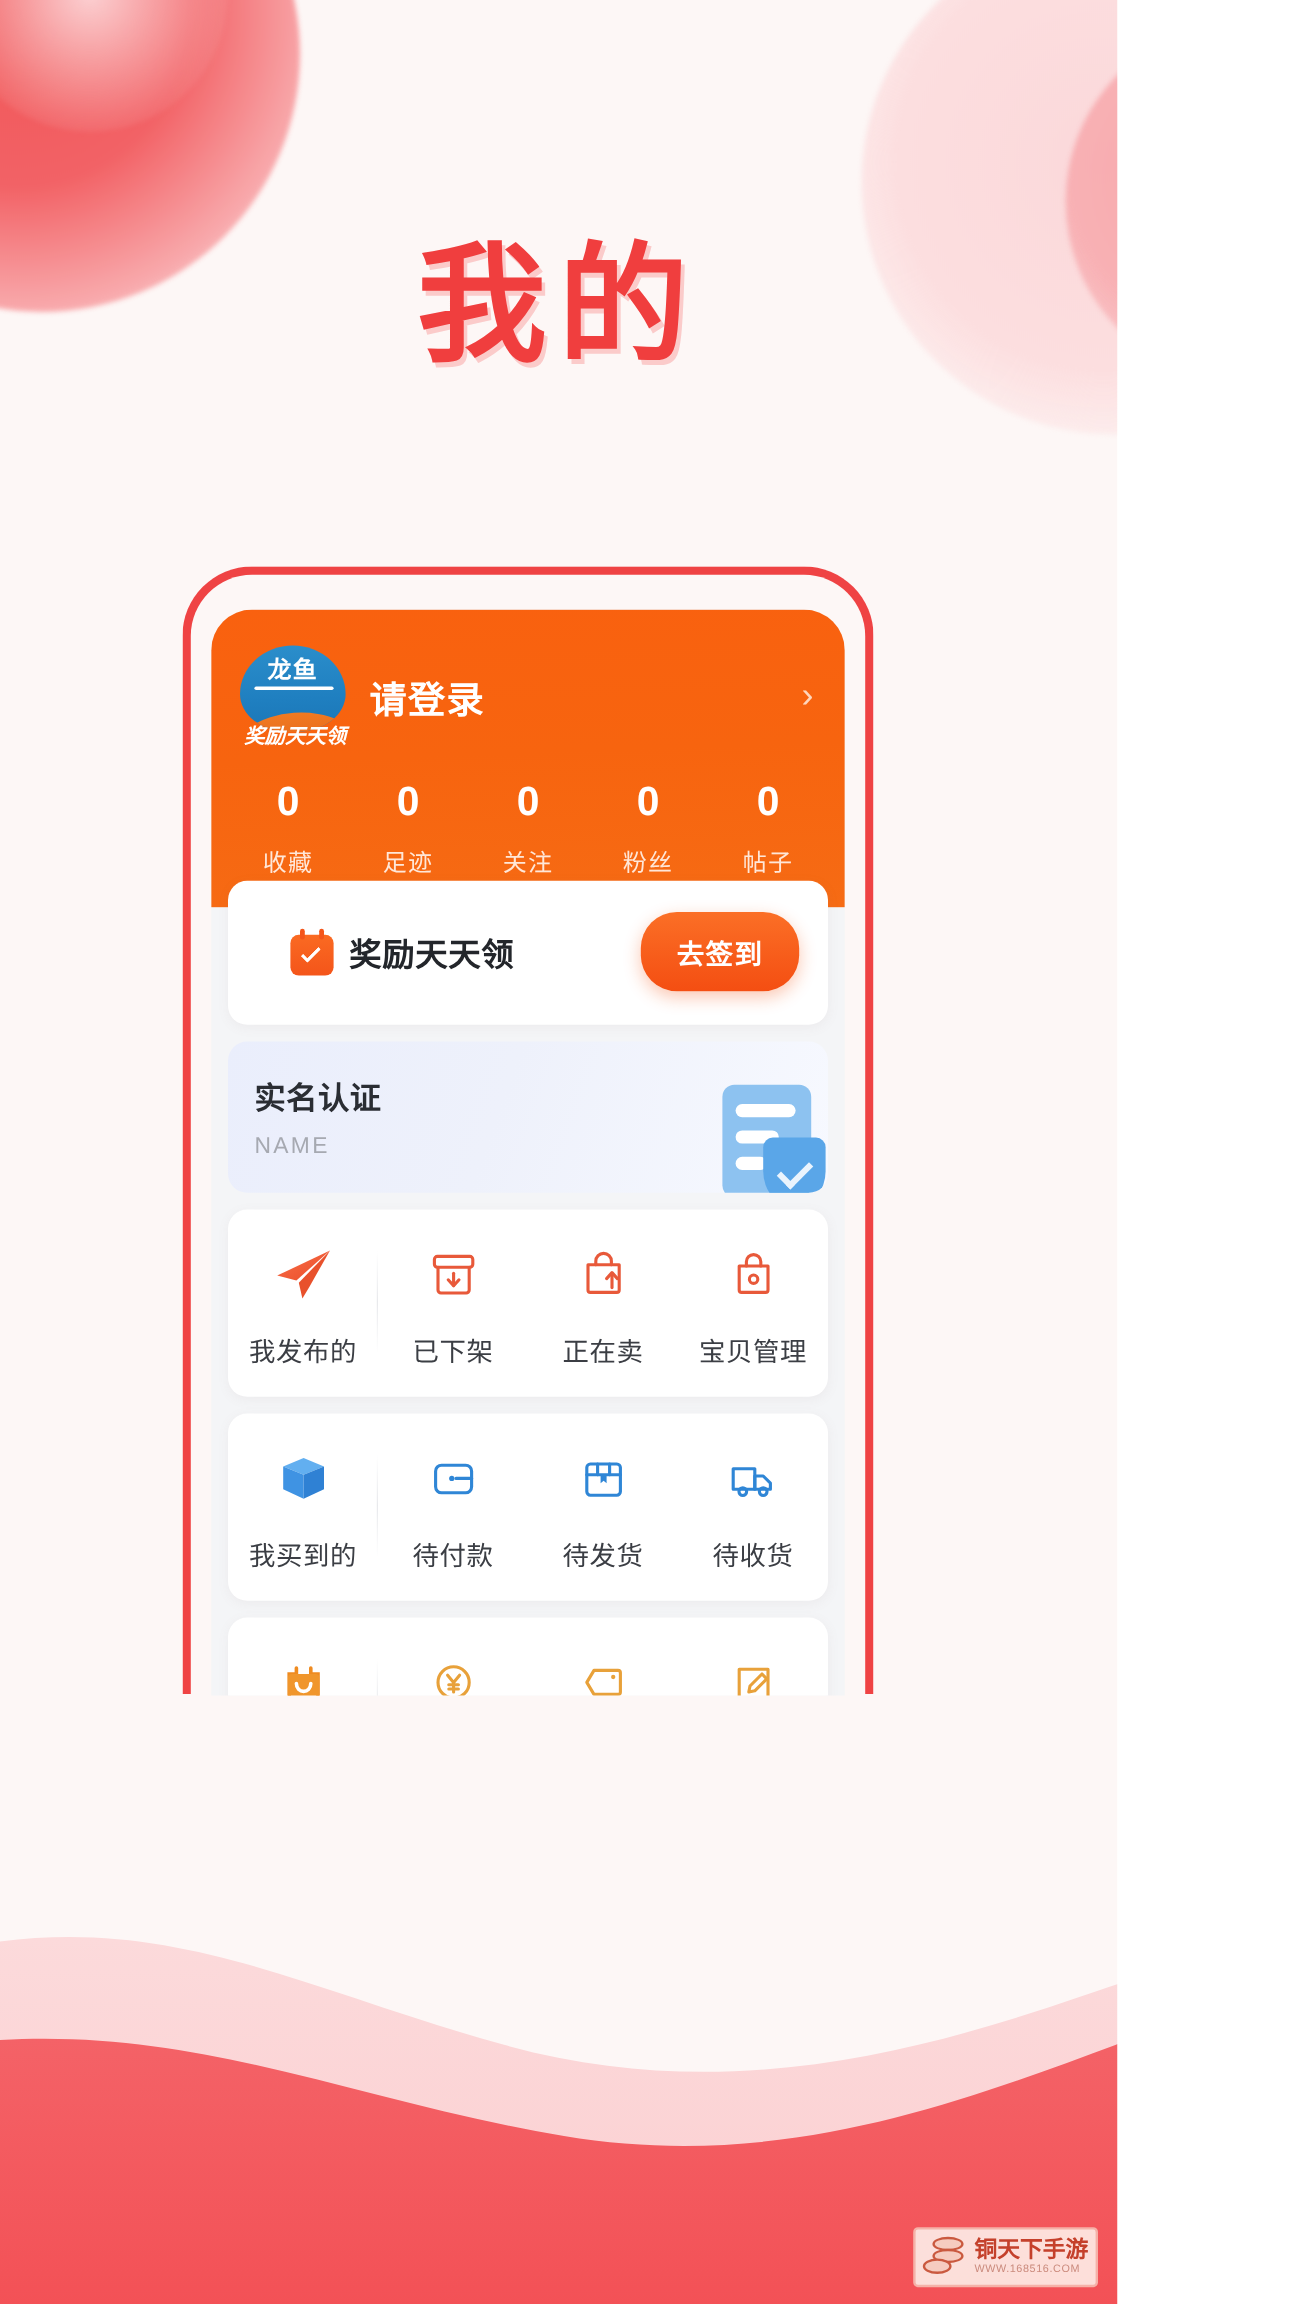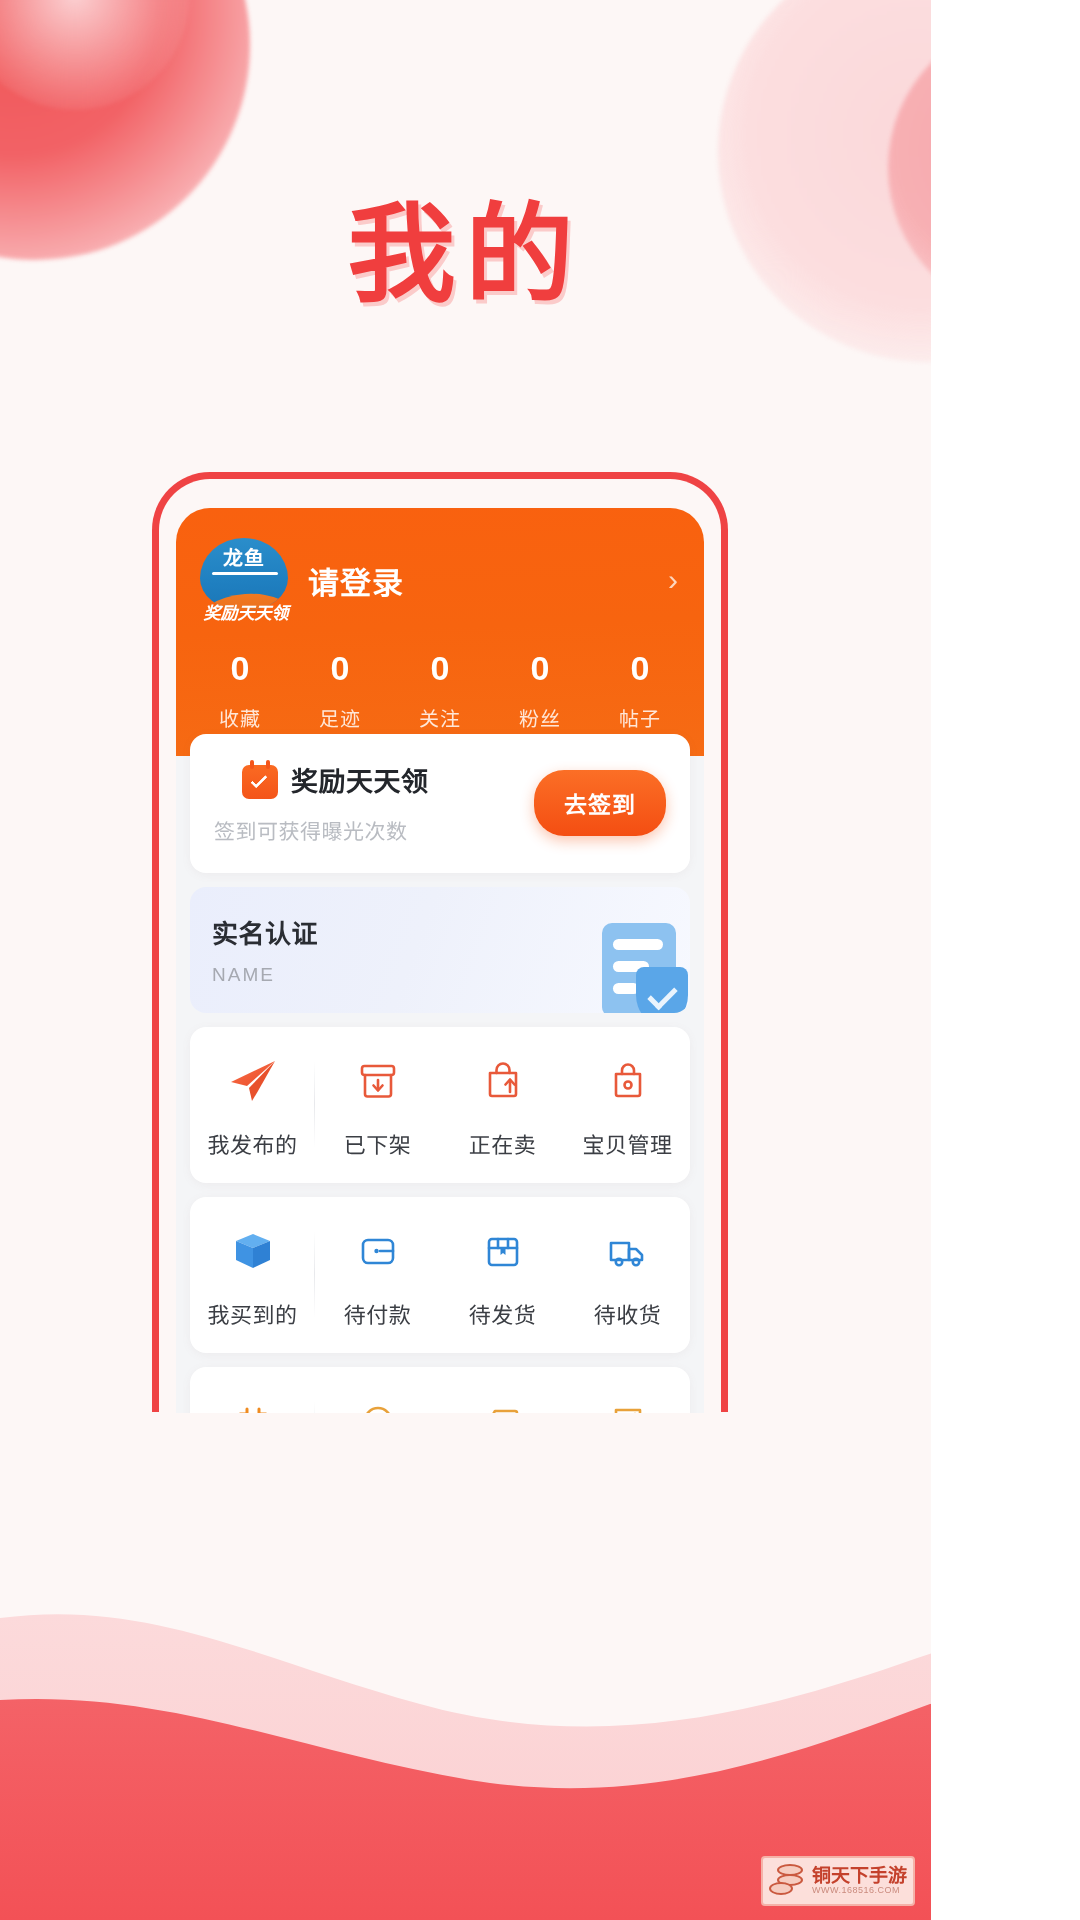--- a/index.html
+++ b/index.html
@@ -406,21 +406,20 @@
     <div class="sheet">
 
       <div class="card signin">
         <div class="signin-left">
           <div class="signin-title-row">
             <div class="cal-icon">
               <div class="cal-check"></div>
             </div>
             <div class="signin-title">奖励天天领</div>
           </div>
-          <div class="signin-sub">签到可获得曝光次数</div>
         </div>
         <button class="signin-btn">去签到</button>
       </div>
 
       <div class="promo-row">
         <div class="promo promo-name">
           <div class="promo-title">实名认证</div>
           <div class="promo-sub">NAME</div>
           <div class="doc-art">
             <i></i>

